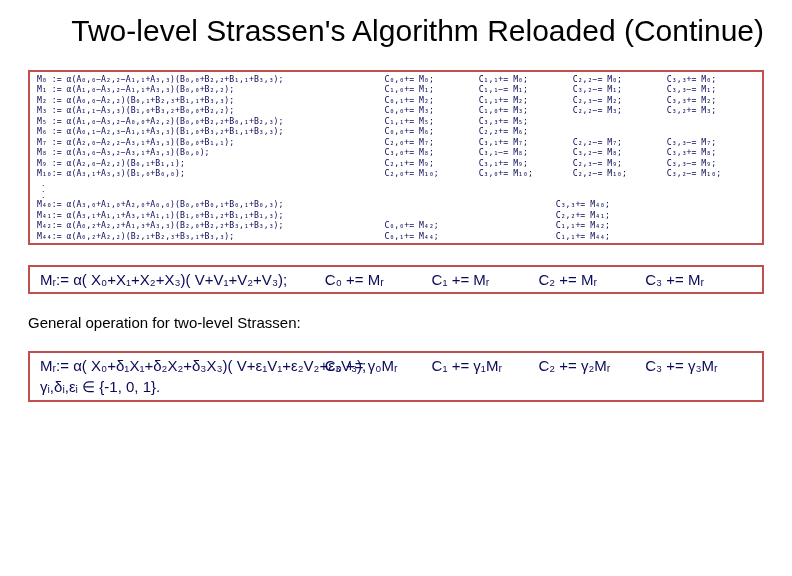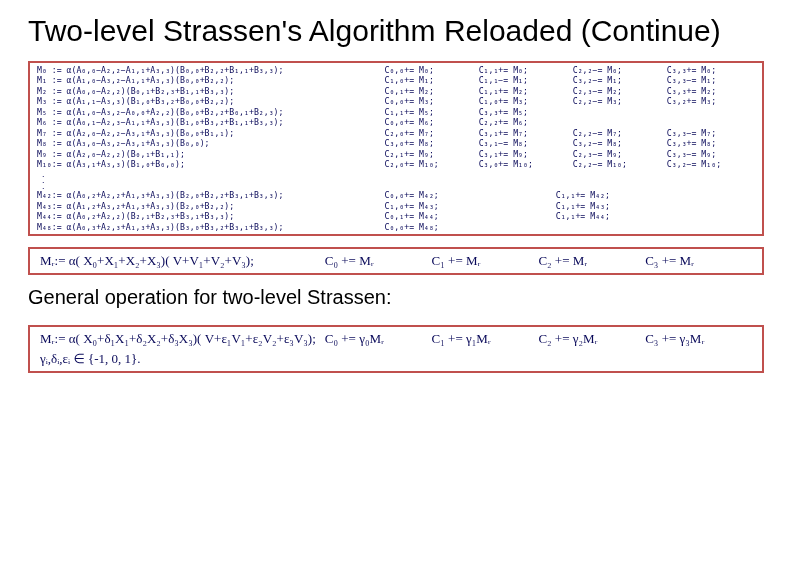--- a/index.html
+++ b/index.html
@@ -1,24 +1,24 @@
 <!DOCTYPE html>
 <html><head>
 <meta charset="utf-8">
 <style>
   html,body{margin:0;padding:0;background:#fff;width:792px;height:576px;overflow:hidden;font-family:Arial,Helvetica,sans-serif;color:#000}
   .slide{padding:8px 28px 0 28px}
-  h1{font-size:30px;font-weight:400;text-align:left;margin:4px 0 8px 0;line-height:1.25}
-  .box{border:2px solid #c0504d;margin:11px 0;padding:2px 4px}
+  h1{font-size:30px;font-weight:400;text-align:right;margin:4px 0 8px 0;line-height:1.25}
+  .box{border:2px solid #c0504d;margin:20px 0;padding:2px 4px}
   .eq-table{width:100%;border-collapse:collapse;font-size:8.2px;line-height:1.28;color:#0a0a5a}
   .eq-table td{padding:0 3px;white-space:nowrap;vertical-align:top;font-family:'Lucida Console',Monaco,monospace}
   .eq-table td:first-child{width:48%}
   .dots{font-size:9px;color:#0a0a5a;padding:1px 8px;line-height:0.7}
-  .label{font-size:20px;margin:8px 0 16px 0}
-  .sum-row{display:grid;grid-template-columns:40% 15% 15% 15% 15%;font-size:13px;color:#0a0a5a;padding:2px 6px;font-family:Liberation Serif, serif}
+  .label{font-size:15px;margin:8px 0 16px 0}
+  .sum-row{display:grid;grid-template-columns:40% 15% 15% 15% 15%;font-size:15px;color:#0a0a5a;padding:2px 6px;font-family:Liberation Sans, sans-serif}
   .sum-row span{white-space:nowrap}
 </style>
 </head>
 <body>
 <div class="slide">
 
 <h1>Two-level Strassen's Algorithm Reloaded (Continue)</h1>
 
 <div class="box">
   <table class="eq-table">
@@ -92,44 +92,44 @@
             <td>C₃,₀+= M₁₀;</td>
             <td>C₂,₂−= M₁₀;</td>
             <td>C₃,₂−= M₁₀;</td>
           </tr>
         </tbody>
       </table>
   <div class="dots">.<br>.<br>.</div>
   <table class="eq-table">
         <tbody id="rows-bot">
           <tr>
+            <td>M₄₀:= α(A₃,₀+A₁,₀+A₂,₀+A₀,₀)(B₀,₀+B₀,₁+B₀,₁+B₀,₃);</td>
+            <td></td>
+            <td>C₃,₃+= M₄₀;</td>
+            <td></td>
+            <td></td>
+          </tr>
+          <tr>
+            <td>M₄₁:= α(A₃,₁+A₁,₁+A₃,₁+A₁,₁)(B₁,₀+B₁,₂+B₁,₁+B₁,₃);</td>
+            <td></td>
+            <td>C₂,₂+= M₄₁;</td>
+            <td></td>
+            <td></td>
+          </tr>
+          <tr>
             <td>M₄₂:= α(A₀,₂+A₂,₂+A₁,₃+A₃,₃)(B₂,₀+B₂,₂+B₃,₁+B₃,₃);</td>
             <td>C₀,₀+= M₄₂;</td>
             <td>C₁,₁+= M₄₂;</td>
             <td></td>
             <td></td>
           </tr>
           <tr>
-            <td>M₄₃:= α(A₁,₂+A₃,₂+A₁,₃+A₃,₃)(B₂,₀+B₂,₂);</td>
-            <td>C₁,₀+= M₄₃;</td>
-            <td>C₁,₁+= M₄₃;</td>
-            <td></td>
-            <td></td>
-          </tr>
-          <tr>
             <td>M₄₄:= α(A₀,₂+A₂,₂)(B₂,₁+B₂,₃+B₃,₁+B₃,₃);</td>
             <td>C₀,₁+= M₄₄;</td>
             <td>C₁,₁+= M₄₄;</td>
-            <td></td>
-            <td></td>
-          </tr>
-          <tr>
-            <td>M₄₈:= α(A₀,₃+A₂,₃+A₁,₃+A₃,₃)(B₃,₀+B₃,₂+B₃,₁+B₃,₃);</td>
-            <td>C₀,₀+= M₄₈;</td>
-            <td></td>
             <td></td>
             <td></td>
           </tr>
         </tbody>
       </table>
 </div>
 
 <div class="box">
   <div class="sum-row">
     <span>Mᵣ:= α( X₀+X₁+X₂+X₃)( V+V₁+V₂+V₃);</span>

